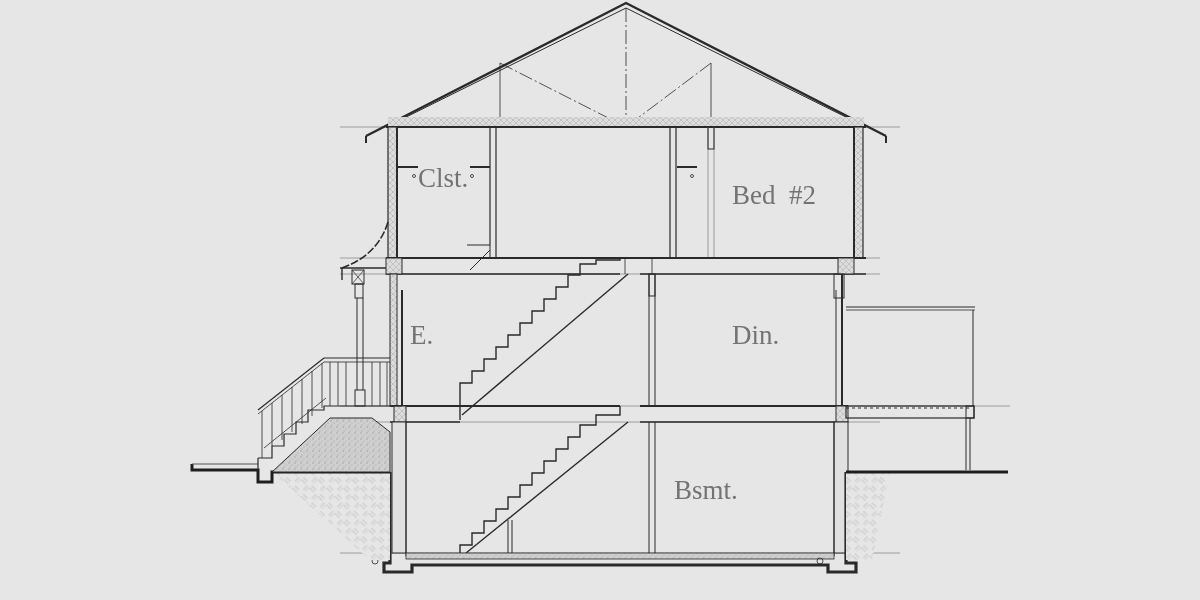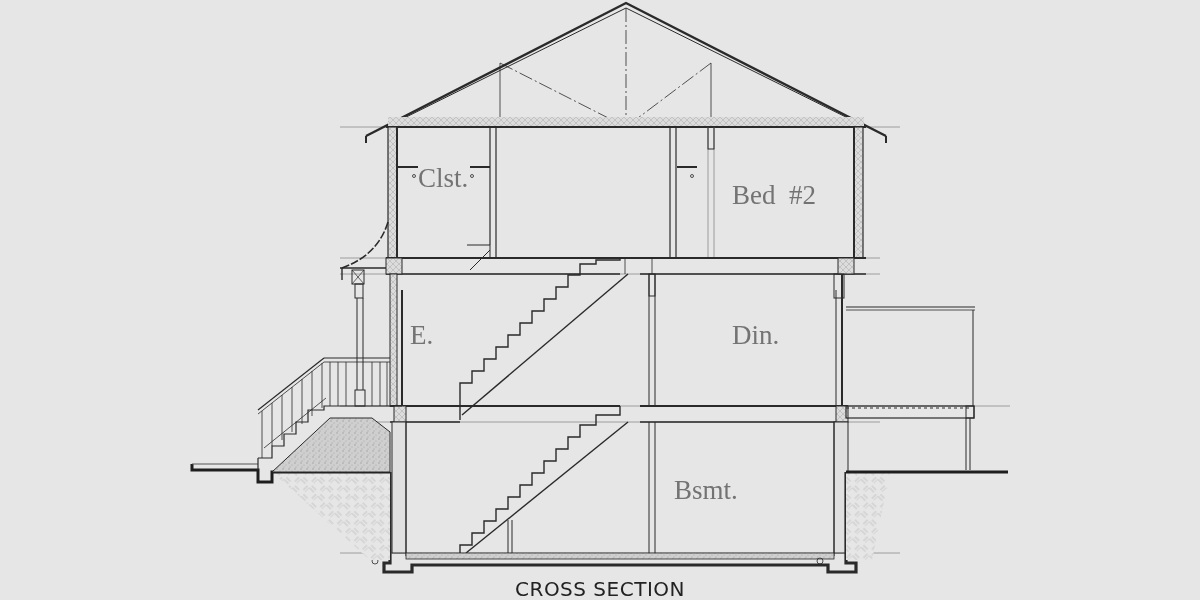--- a/index.html
+++ b/index.html
@@ -225,14 +225,13 @@
       <line x1="970" y1="418" x2="970" y2="470" stroke-width="1"></line>
     </g>
   </svg>
 
   <div class="room-label" style="left:418px; top:165px;">Clst.</div>
   <div class="room-label" style="left:732px; top:182px; white-space:pre;">Bed  #2</div>
   <div class="room-label" style="left:410px; top:322px;">E.</div>
   <div class="room-label" style="left:732px; top:322px;">Din.</div>
   <div class="room-label" style="left:674px; top:477px;">Bsmt.</div>
 
-  <div class="caption">CROSS SECTION</div>
 </div>
 
 </body></html>

